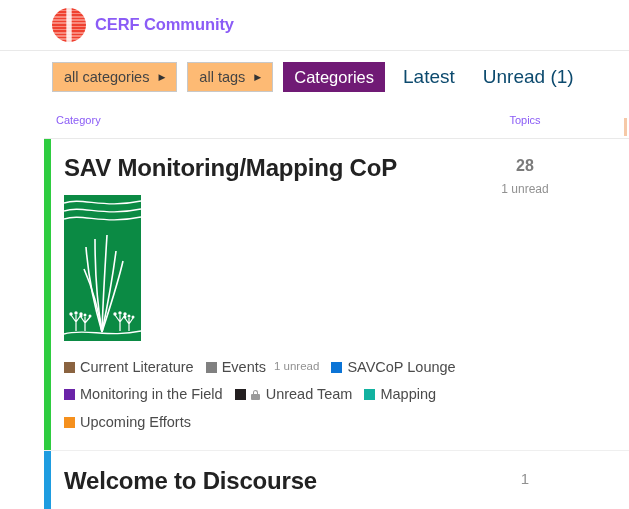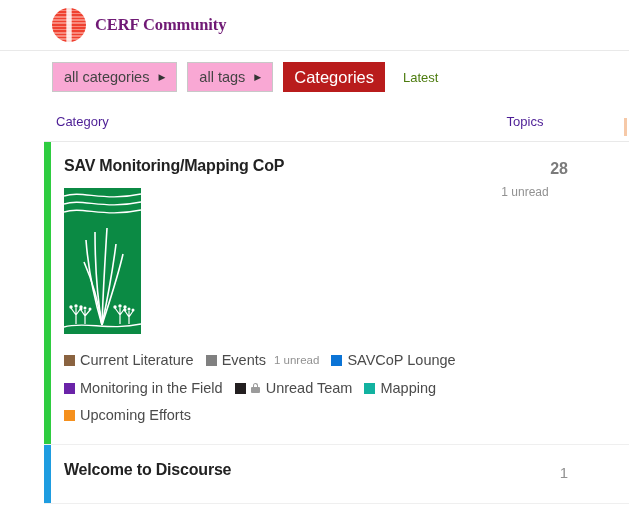--- a/index.html
+++ b/index.html
@@ -61,21 +61,21 @@
     height: 52px;
     display: flex;
     align-items: center;
     padding-left: 52px;
     gap: 0;
     background: #ffffff;
   }
   .dropdown-btn {
     height: 30px;
     border: 1px solid #c8c8c8;
-    background: #f9a8d4;
+    background: #fdba74;
     color: #444444;
     font-size: 14.5px;
     font-family: "Liberation Sans", sans-serif;
     display: inline-flex;
     align-items: center;
     gap: 9px;
     padding: 0 11px;
     margin-right: 10px;
     cursor: pointer;
     white-space: nowrap;
@@ -95,44 +95,44 @@
     display: inline-flex;
     align-items: center;
     padding: 0 11px;
     margin-right: 4px;
     text-decoration: none;
     cursor: pointer;
     white-space: nowrap;
   }
   .nav-link {
     height: 30px;
-    color: #4d7c0f;
-    font-size: 13px;
+    color: #0c4a6e;
+    font-size: 19px;
     display: inline-flex;
     align-items: center;
     padding: 0 14px;
     text-decoration: none;
     cursor: pointer;
     white-space: nowrap;
   }
 
   
   .table-wrap {
     padding-left: 44px;
     padding-right: 0;
   }
   .cat-table {
     width: 612px;
     border-collapse: collapse;
     table-layout: fixed;
   }
   .cat-table th {
     font-weight: normal;
-    font-size: 13px;
-    color: #4c1d95;
+    font-size: 11px;
+    color: #8b5cf6;
     text-align: left;
     padding: 11px 0 12px 12px;
     border-bottom: 1px solid #e9e9e9;
     vertical-align: bottom;
   }
   th.col-topics, td.col-topics {
     text-align: center;
     width: 86px;
     padding-left: 0;
     padding-right: 0;
@@ -154,21 +154,21 @@
     padding: 15px 0 14px 20px;
   }
   .stripe {
     position: absolute;
     left: 0;
     top: 0;
     bottom: 0;
     width: 7px;
   }
   .cat-title {
-    font-size: 16px;
+    font-size: 24px;
     font-weight: bold;
     color: #222222;
     line-height: 1.15;
     margin: 0 0 0 0;
     text-decoration: none;
     display: inline-block;
     letter-spacing: -0.2px;
   }
   .cat-logo {
     margin-top: 13px;
@@ -229,21 +229,20 @@
     border-bottom: none;
     border-radius: 3px 3px 0 0;
   }
 
   .topics-count {
     display: block;
     padding-top: 18px;
     font-size: 16px;
     color: #7b7b7b;
     font-weight: bold;
-    text-align: right;
   }
   .topics-unread {
     display: block;
     padding-top: 7px;
     font-size: 12px;
     color: #919191;
     cursor: pointer;
     text-decoration: none;
   }
   .row-discourse td.col-cat { padding-top: 16px; padding-bottom: 24px; }
@@ -258,37 +257,38 @@
     height: 18px;
     background: #f6c9a8;
   }
 </style>
 </head>
 <body>
 
 <div class="site-header">
   <a class="brand" href="#">
     <span class="brand-mark"></span>
-    <span class="brand-text" style="color: #701a75; font-family: Liberation Serif, serif;">
+    <span class="brand-text" style="color: #8b5cf6;">
       <span>CERF Community</span><br>
     </span>
   </a>
 </div>
 
 <div class="nav-bar">
   <button class="dropdown-btn">
     <span>all categories</span>
     <span class="caret">▶</span>
   </button>
   <button class="dropdown-btn">
     <span>all tags</span>
     <span class="caret">▶</span>
   </button>
-  <a class="nav-pill" href="#" style="background: #b91c1c;">Categories</a>
+  <a class="nav-pill" href="#" style="background: #701a75;">Categories</a>
   <a class="nav-link" href="#">Latest</a>
+  <a class="nav-link" href="#">Unread (1)</a>
 </div>
 
 <div class="table-wrap">
   <table class="cat-table">
     <thead>
       <tr>
         <th class="col-cat">Category</th>
         <th class="col-topics">Topics</th>
         <th class="col-extra"></th>
       </tr>

